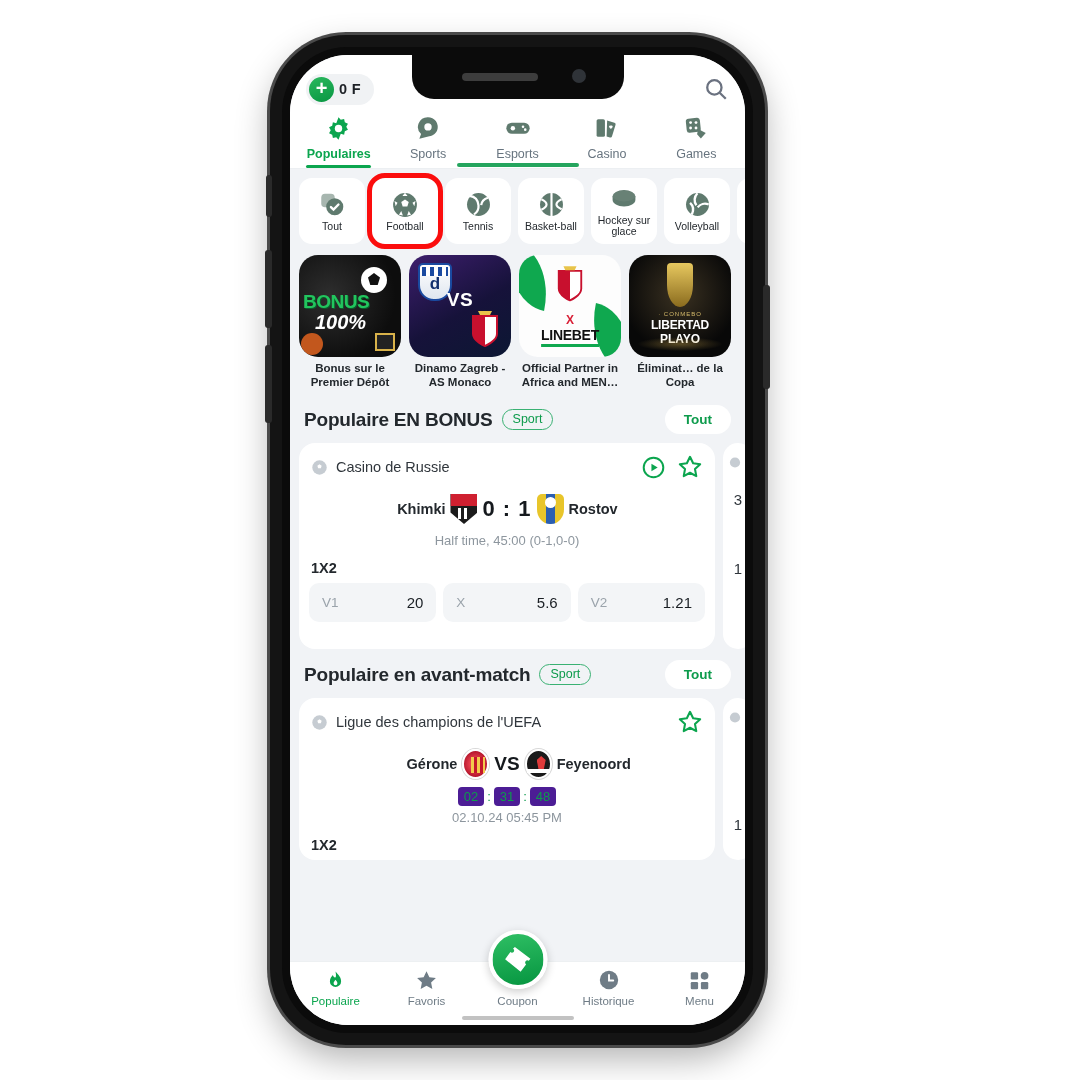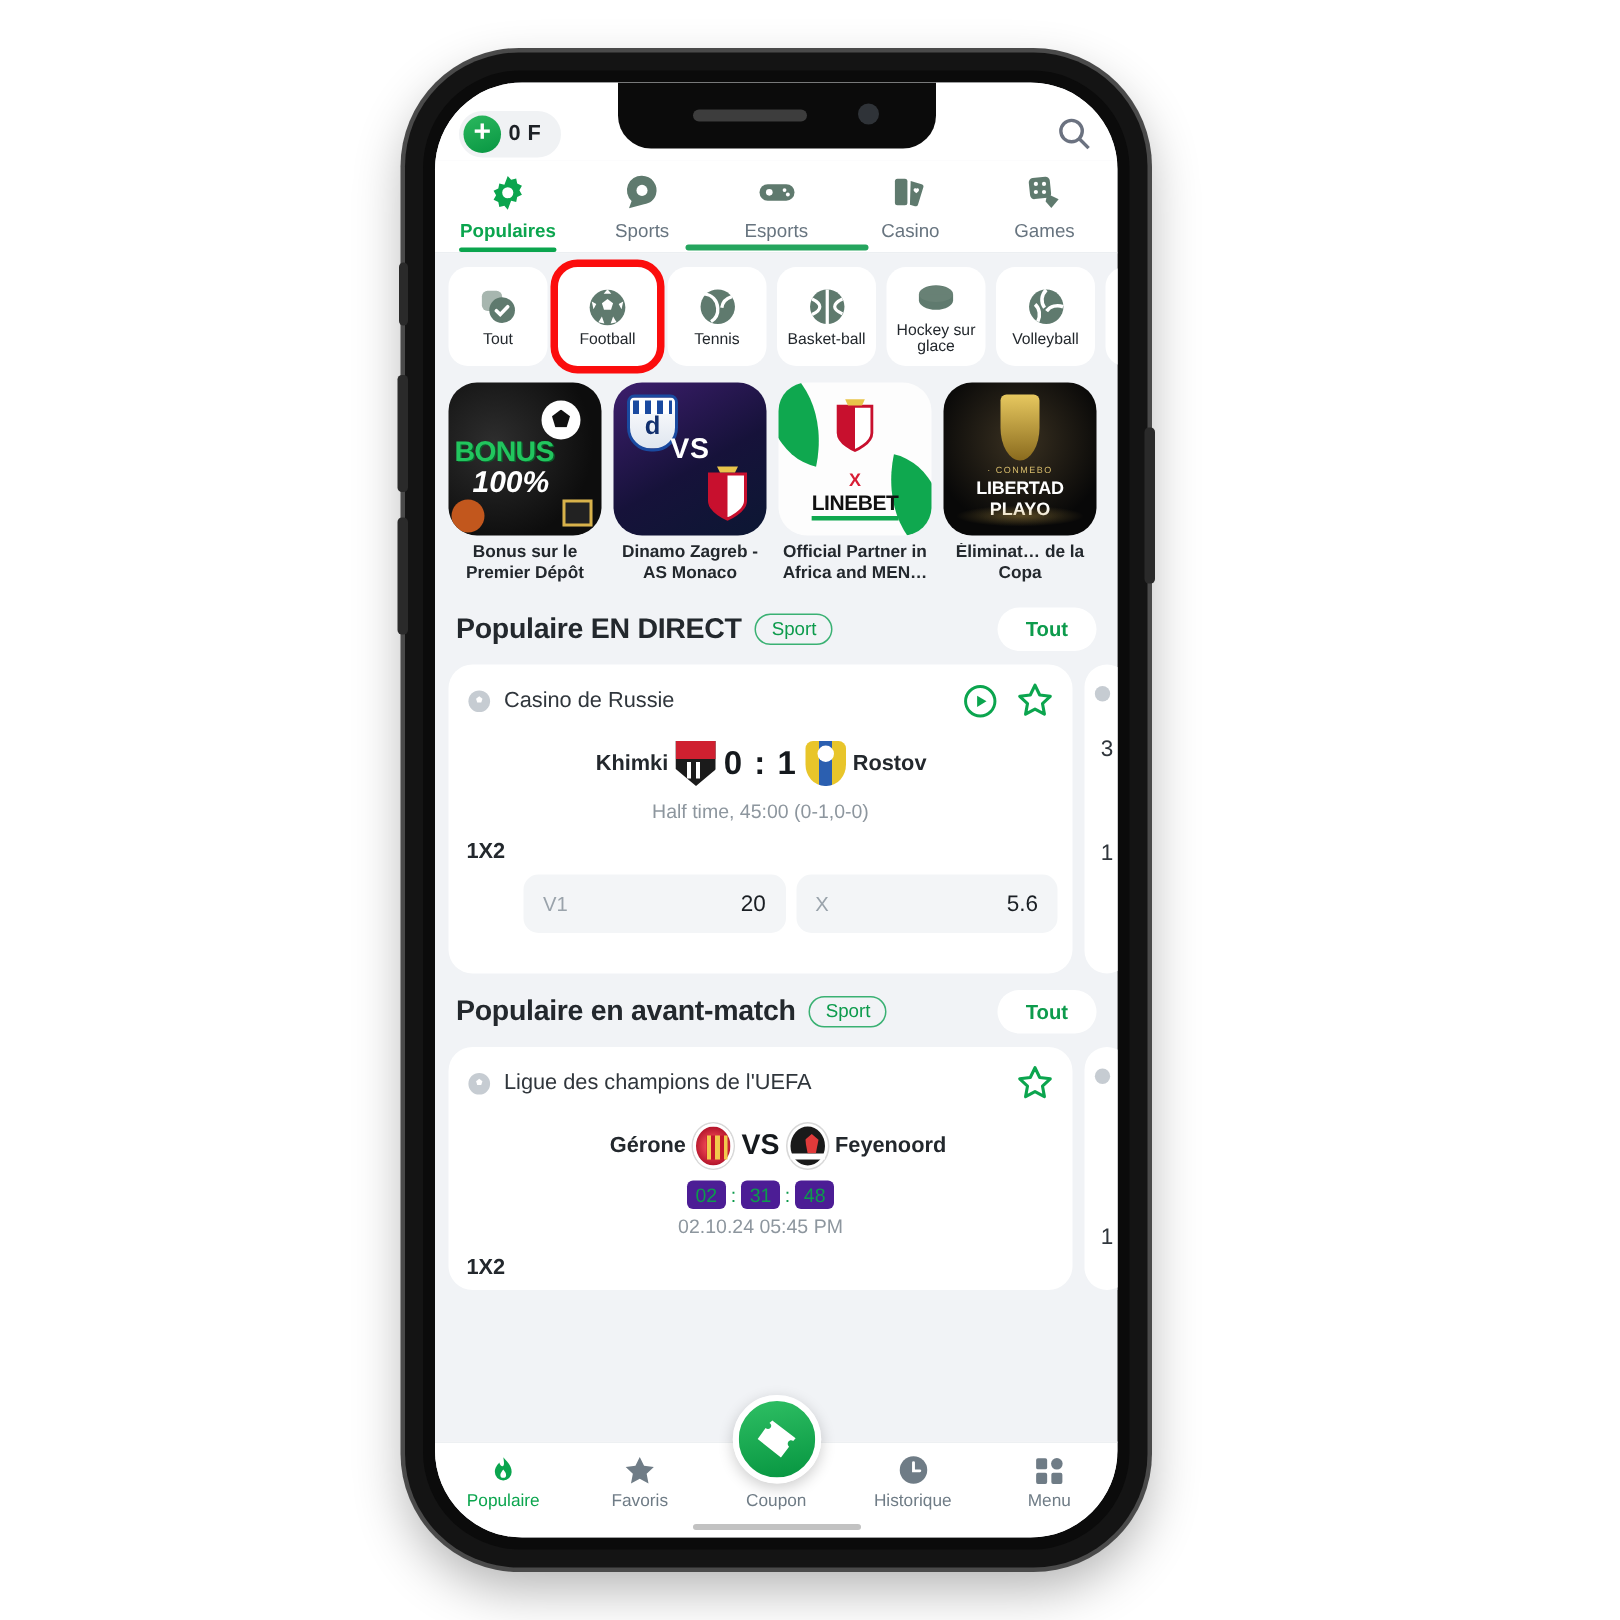--- a/index.html
+++ b/index.html
@@ -157,21 +157,21 @@
   .mcard.peek { flex: 0 0 30px; overflow: hidden; }
   .mc-head { display: flex; align-items: center; gap: 8px; padding: 0 12px 2px; }
   .mc-league { font-size: 14.5px; color: #30363c; }
   .mc-acts { margin-left: auto; display: flex; align-items: center; gap: 11px; }
   .teams { display: flex; align-items: center; justify-content: center; gap: 5px; padding: 12px 0 0; }
   .tname { font-size: 14.5px; font-weight: 700; color: #23282d; width: 92px; }
   .tname.l { text-align: right; } .tname.r { text-align: left; }
   .score { font-size: 22px; font-weight: 700; color: #15191d; letter-spacing: 1px; }
   .sub-info { text-align: center; font-size: 13px; color: #8d969e; margin-top: 9px; }
   .market { font-size: 14.5px; font-weight: 700; color: #23282d; padding: 12px 12px 7px; }
-  .odds { display: flex; gap: 7px; padding: 0 10px 27px; margin-left: 40px; }
+  .odds { display: flex; gap: 7px; padding: 0 10px 27px; }
   .odd {
     flex: 1; background: #f3f5f7; border-radius: 10px;
     display: flex; align-items: center; justify-content: space-between;
     padding: 11px 13px;
   }
   .odd .k { font-size: 13.5px; color: #9aa3ab; }
   .odd .v { font-size: 15px; font-weight: 400; color: #1a1f24; text-align: right; }
 
   
   .cdown { display:flex; align-items:center; justify-content:center; gap:3px; margin-top:8px;}
@@ -415,21 +415,21 @@
                 <div class="t2">LIBERTAD</div>
                 <div class="t3">PLAYO</div>
                 <div class="glow"></div>
               </div>
               <div class="ban-cap">Éliminat… de la Copa</div>
             </div>
           </div>
         </div>
 
         <div class="sec-head">
-          <div class="sec-title">Populaire EN DIRECT</div>
+          <div class="sec-title">Populaire EN BONUS</div>
           <div class="pill-sport">Sport</div>
           <div class="btn-tout">Tout</div>
         </div>
         <div class="cards-row">
           <div class="mcard">
             <div class="mc-head">
               <svg width="17" height="17" viewBox="0 0 24 24" fill="#c6ccd2">
                   <circle cx="12" cy="12" r="10.2"></circle>
                   <path d="M12 7.4l3 2.2-1.1 3.6h-3.8L9 9.6z" fill="#fff"></path>
                 </svg>
@@ -455,20 +455,24 @@
             <div class="market">1X2</div>
             <div class="odds">
               <div class="odd">
                 <span class="k">V1</span>
                 <span class="v">20</span>
               </div>
               <div class="odd">
                 <span class="k">X</span>
                 <span class="v">5.6</span>
               </div>
+              <div class="odd">
+                <span class="k">V2</span>
+                <span class="v">1.21</span>
+              </div>
             </div>
           </div>
           <div class="mcard peek">
             <div class="mc-head" style="padding-left:6px">
               <svg width="17" height="17" viewBox="0 0 24 24" fill="#c6ccd2">
                   <circle cx="12" cy="12" r="10.2"></circle>
                 </svg>
             </div>
             <div class="sub-info" style="margin-top:18px;font-size:15px;color:#30363c">3</div>
             <div class="sub-info" style="margin-top:52px;font-size:15px;color:#30363c">1</div>

